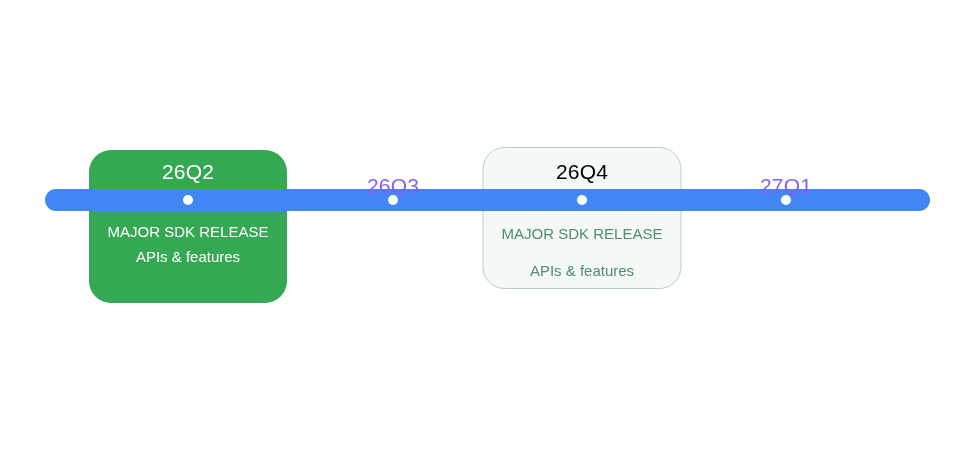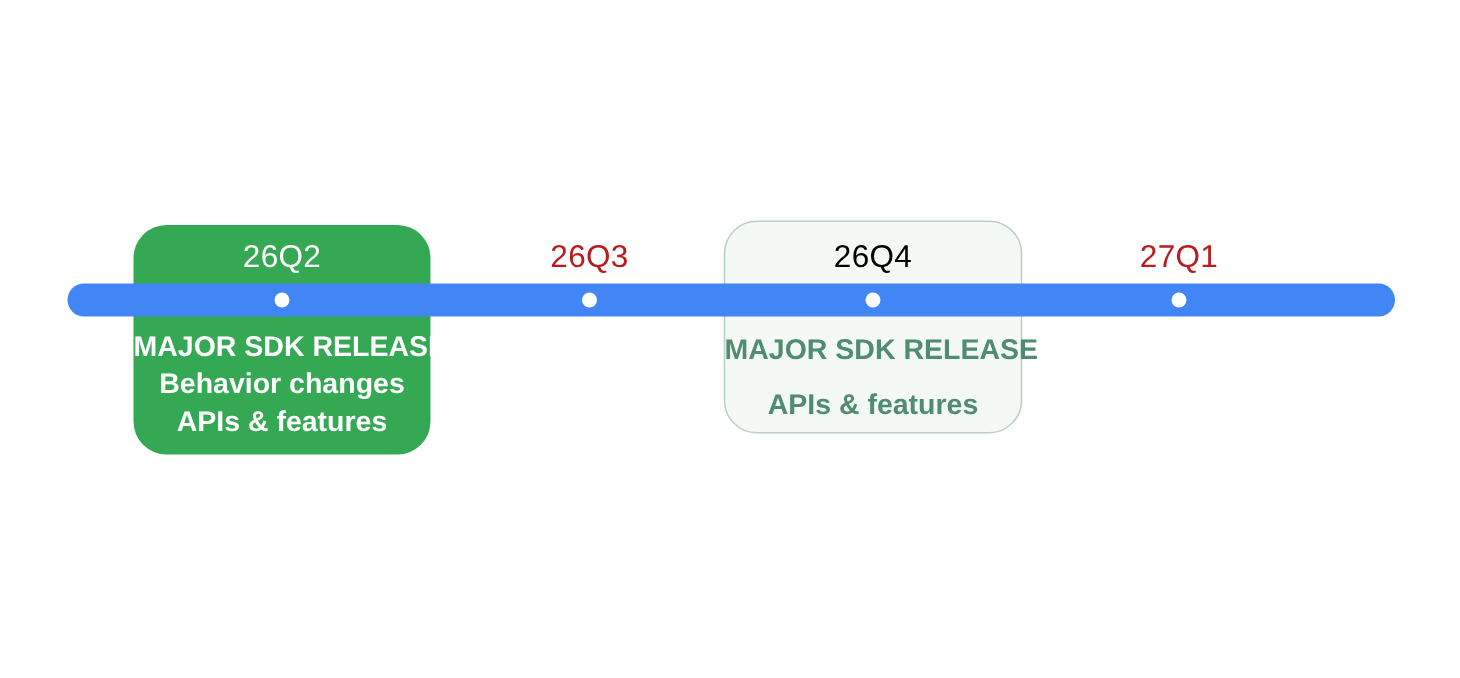--- a/index.html
+++ b/index.html
@@ -87,43 +87,42 @@
     left: 50%;
     transform: translateX(-50%);
     z-index: 5;
     font-size: 21px;
     font-weight: 400;
     letter-spacing: 0.2px;
     white-space: nowrap;
     line-height: 26px;
   }
   .q-label.on-filled { color: #ffffff; }
-  .q-label.on-plain  { color: #b91c1c; }
+  .q-label.on-plain  { color: #8b5cf6; margin-top: 14px; }
   .q-label.on-outlined { color: #000000; }
 
   
   .details {
     position: absolute;
     left: 50%;
     transform: translateX(-50%);
     z-index: 5;
     width: 198px;
     text-align: center;
   }
   .details.filled-details {
     top: 219px;
   }
   .details.outlined-details {
     top: 215px;
   }
   .detail-line {
-    font-size: 19px;
+    font-size: 15px;
     line-height: 25px;
     white-space: nowrap;
-    font-weight: bold;
   }
   .details.filled-details .detail-line {
     color: #ffffff;
   }
   .details.outlined-details .detail-line {
     color: #4f8c70;
   }
   .details.outlined-details .detail-line.spaced {
     line-height: 37px;
   }
@@ -131,21 +130,20 @@
 </head>
 <body>
 
 <div id="timeline-diagram">
 
   <div class="quarter" style="left:188px;">
     <div class="card filled"></div>
     <div class="q-label on-filled">26Q2</div>
     <div class="details filled-details">
       <div class="detail-line">MAJOR SDK RELEASE</div>
-      <div class="detail-line">Behavior changes</div>
       <div class="detail-line">APIs &amp; features</div>
     </div>
   </div>
 
   <div class="quarter" style="left:393px;">
     <div class="q-label on-plain">26Q3</div>
   </div>
 
   <div class="quarter" style="left:582px;">
     <div class="card outlined"></div>

